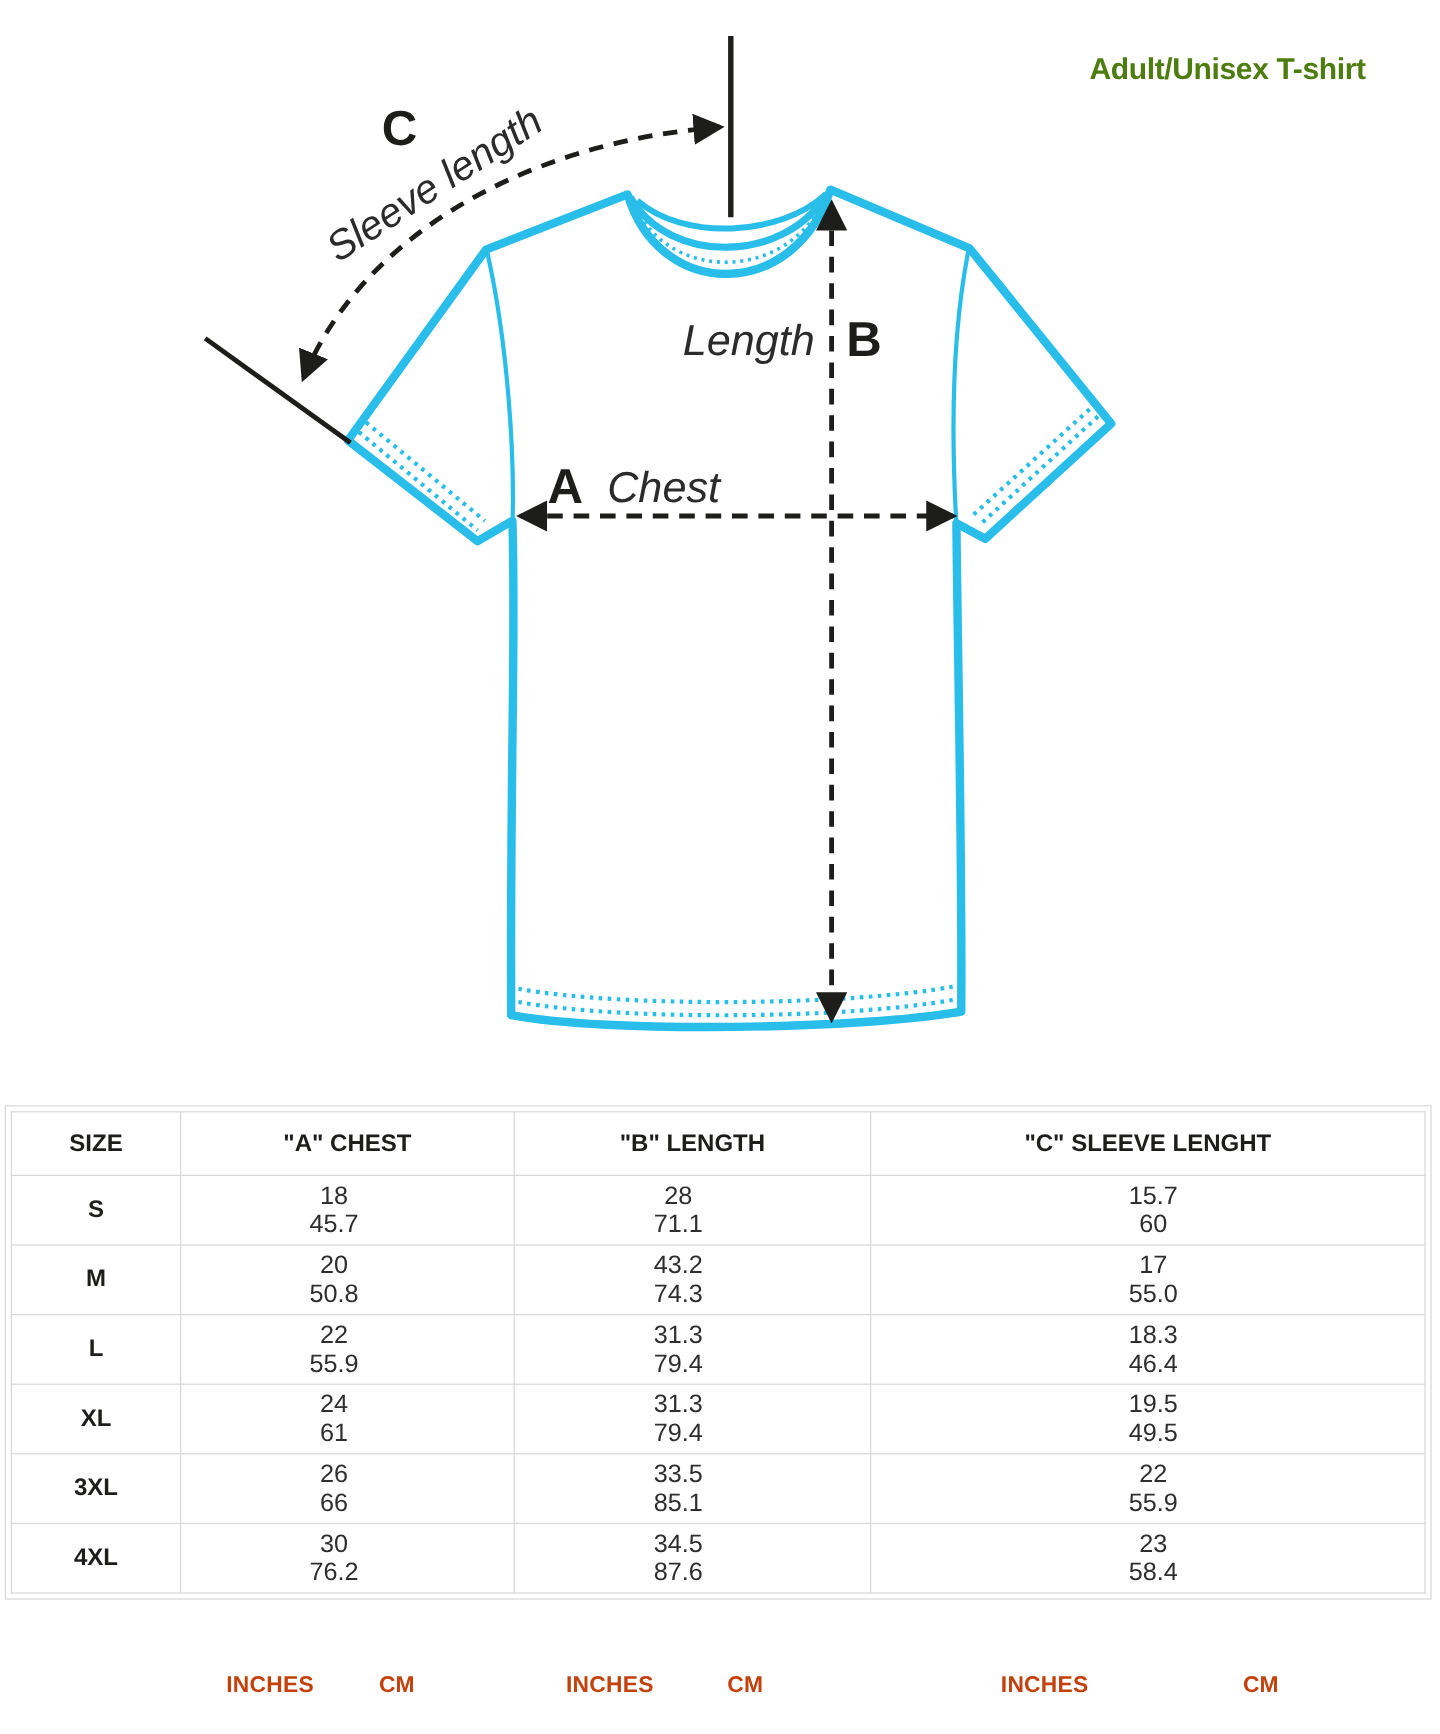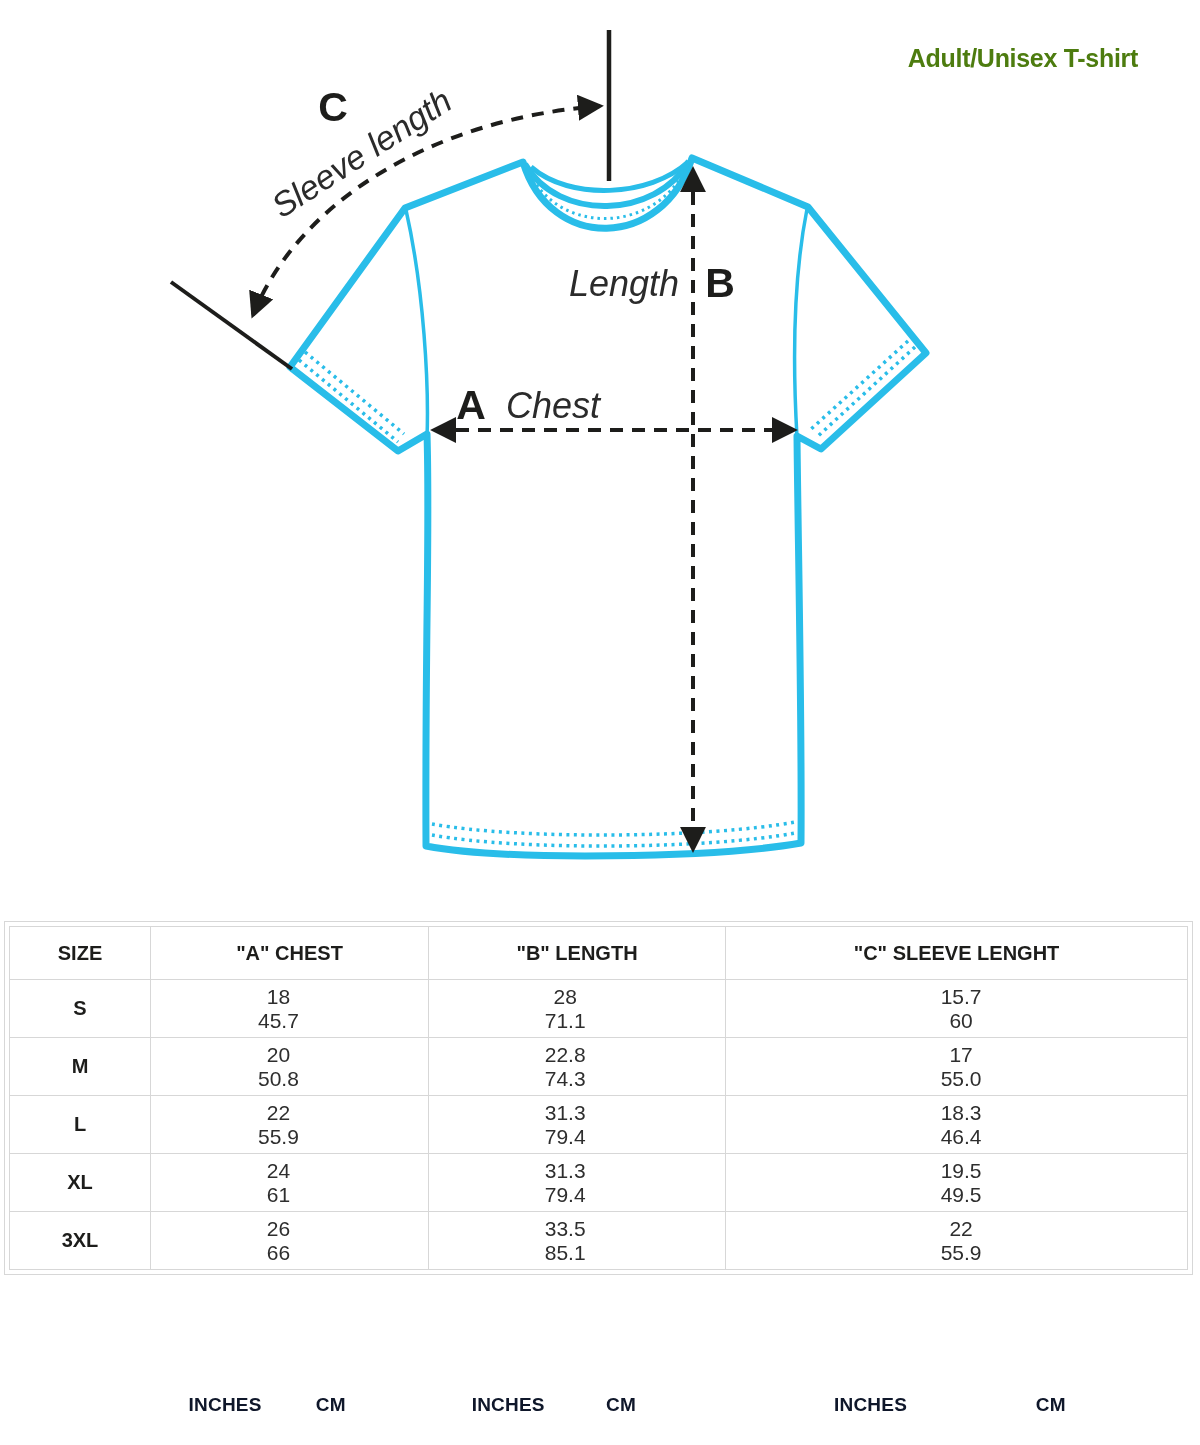--- a/index.html
+++ b/index.html
@@ -45,21 +45,21 @@
     display:flex; align-items:center;
   }
   .units-spacer { width:141px; flex:0 0 141px; }
   .units-group { display:flex; }
   .units-group.g-chest  { flex:0 0 278px; padding:0 16% 0 8%; padding:0; width:278px; }
   .units-group.g-length { flex:0 0 297px; width:297px; }
   .units-group.g-sleeve { flex:0 0 462px; width:462px; }
   .units-group .u-pair { display:flex; width:100%; }
   .g-chest .u-pair, .g-length .u-pair { padding:0 16% 0 8%; }
   .g-sleeve .u-pair { padding:0 10% 0 12%; }
-  .u-pair span { flex:1; text-align:center; font-size:19px; font-weight:700; color:#0f172a; letter-spacing:0.2px; }
+  .u-pair span { flex:1; text-align:center; font-size:19px; font-weight:700; color:#c2410c; letter-spacing:0.2px; }
 </style>
 </head>
 <body>
 
 <div class="canvas">
 
   <svg class="diagram-svg" width="1200" height="915" viewBox="0 0 1200 915">
     <defs>
       <marker id="arrow" viewBox="0 0 10 10" refX="8.5" refY="5" markerWidth="6.5" markerHeight="6.5" orient="auto-start-reverse">
         <path d="M0,0 L10,5 L0,10 z" fill="#1d1d1b"></path>
@@ -145,21 +145,21 @@
         <tr>
           <td class="size-cell">M</td>
           <td>
               <div class="pair">
                 <span>20</span>
                 <span>50.8</span>
               </div>
             </td>
           <td>
               <div class="pair">
-                <span>22.8</span>
+                <span>43.2</span>
                 <span>74.3</span>
               </div>
             </td>
           <td>
               <div class="pair pair-sleeve">
                 <span>17</span>
                 <span>55.0</span>
               </div>
             </td>
         </tr>
@@ -216,20 +216,41 @@
           <td>
               <div class="pair">
                 <span>33.5</span>
                 <span>85.1</span>
               </div>
             </td>
           <td>
               <div class="pair pair-sleeve">
                 <span>22</span>
                 <span>55.9</span>
+              </div>
+            </td>
+        </tr>
+        <tr>
+          <td class="size-cell">4XL</td>
+          <td>
+              <div class="pair">
+                <span>30</span>
+                <span>76.2</span>
+              </div>
+            </td>
+          <td>
+              <div class="pair">
+                <span>34.5</span>
+                <span>87.6</span>
+              </div>
+            </td>
+          <td>
+              <div class="pair pair-sleeve">
+                <span>23</span>
+                <span>58.4</span>
               </div>
             </td>
         </tr>
       </tbody>
     </table>
   </div>
 
   <div class="units-row">
     <div class="units-spacer"></div>
     <div class="units-group g-chest">

